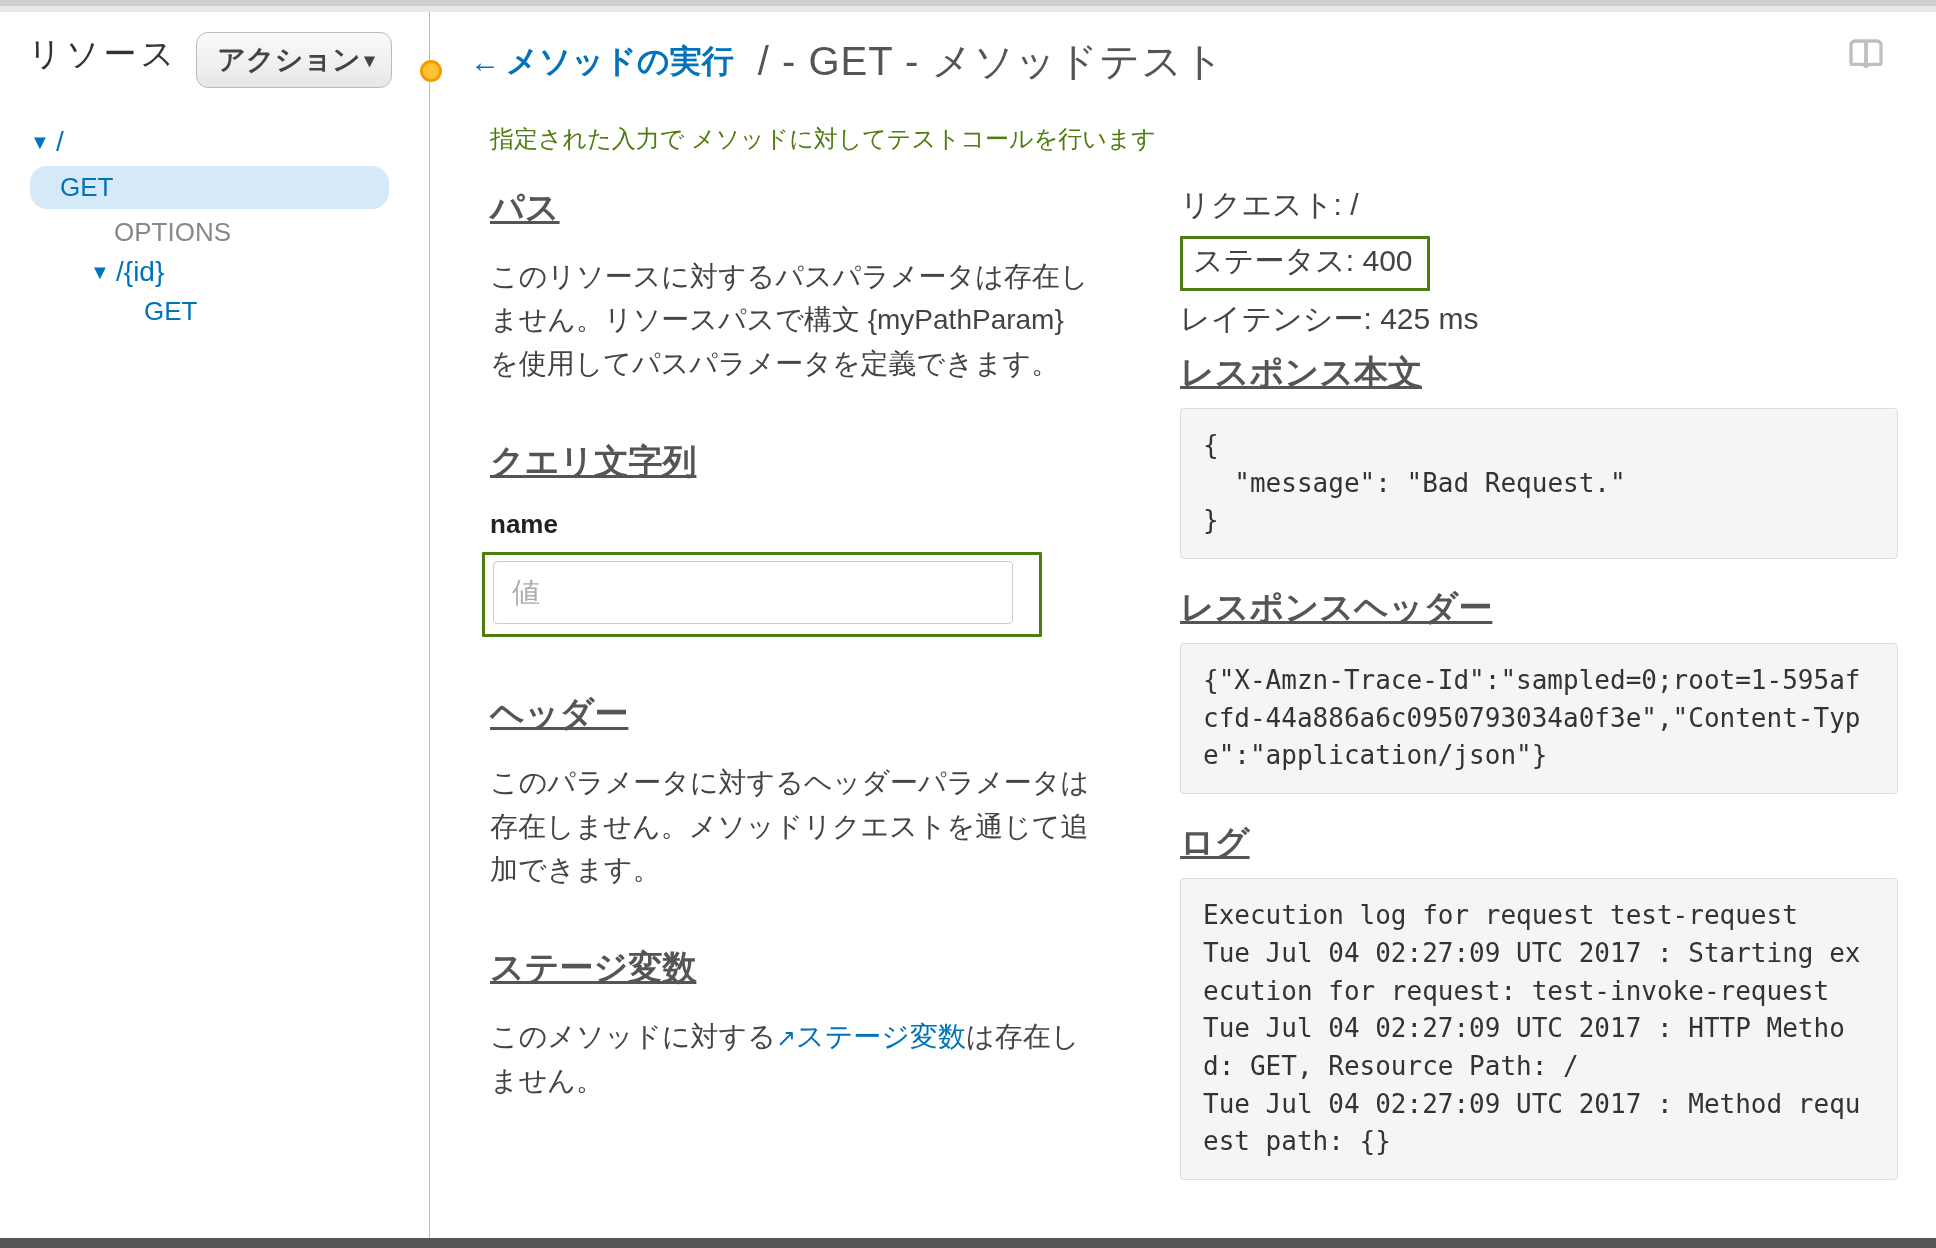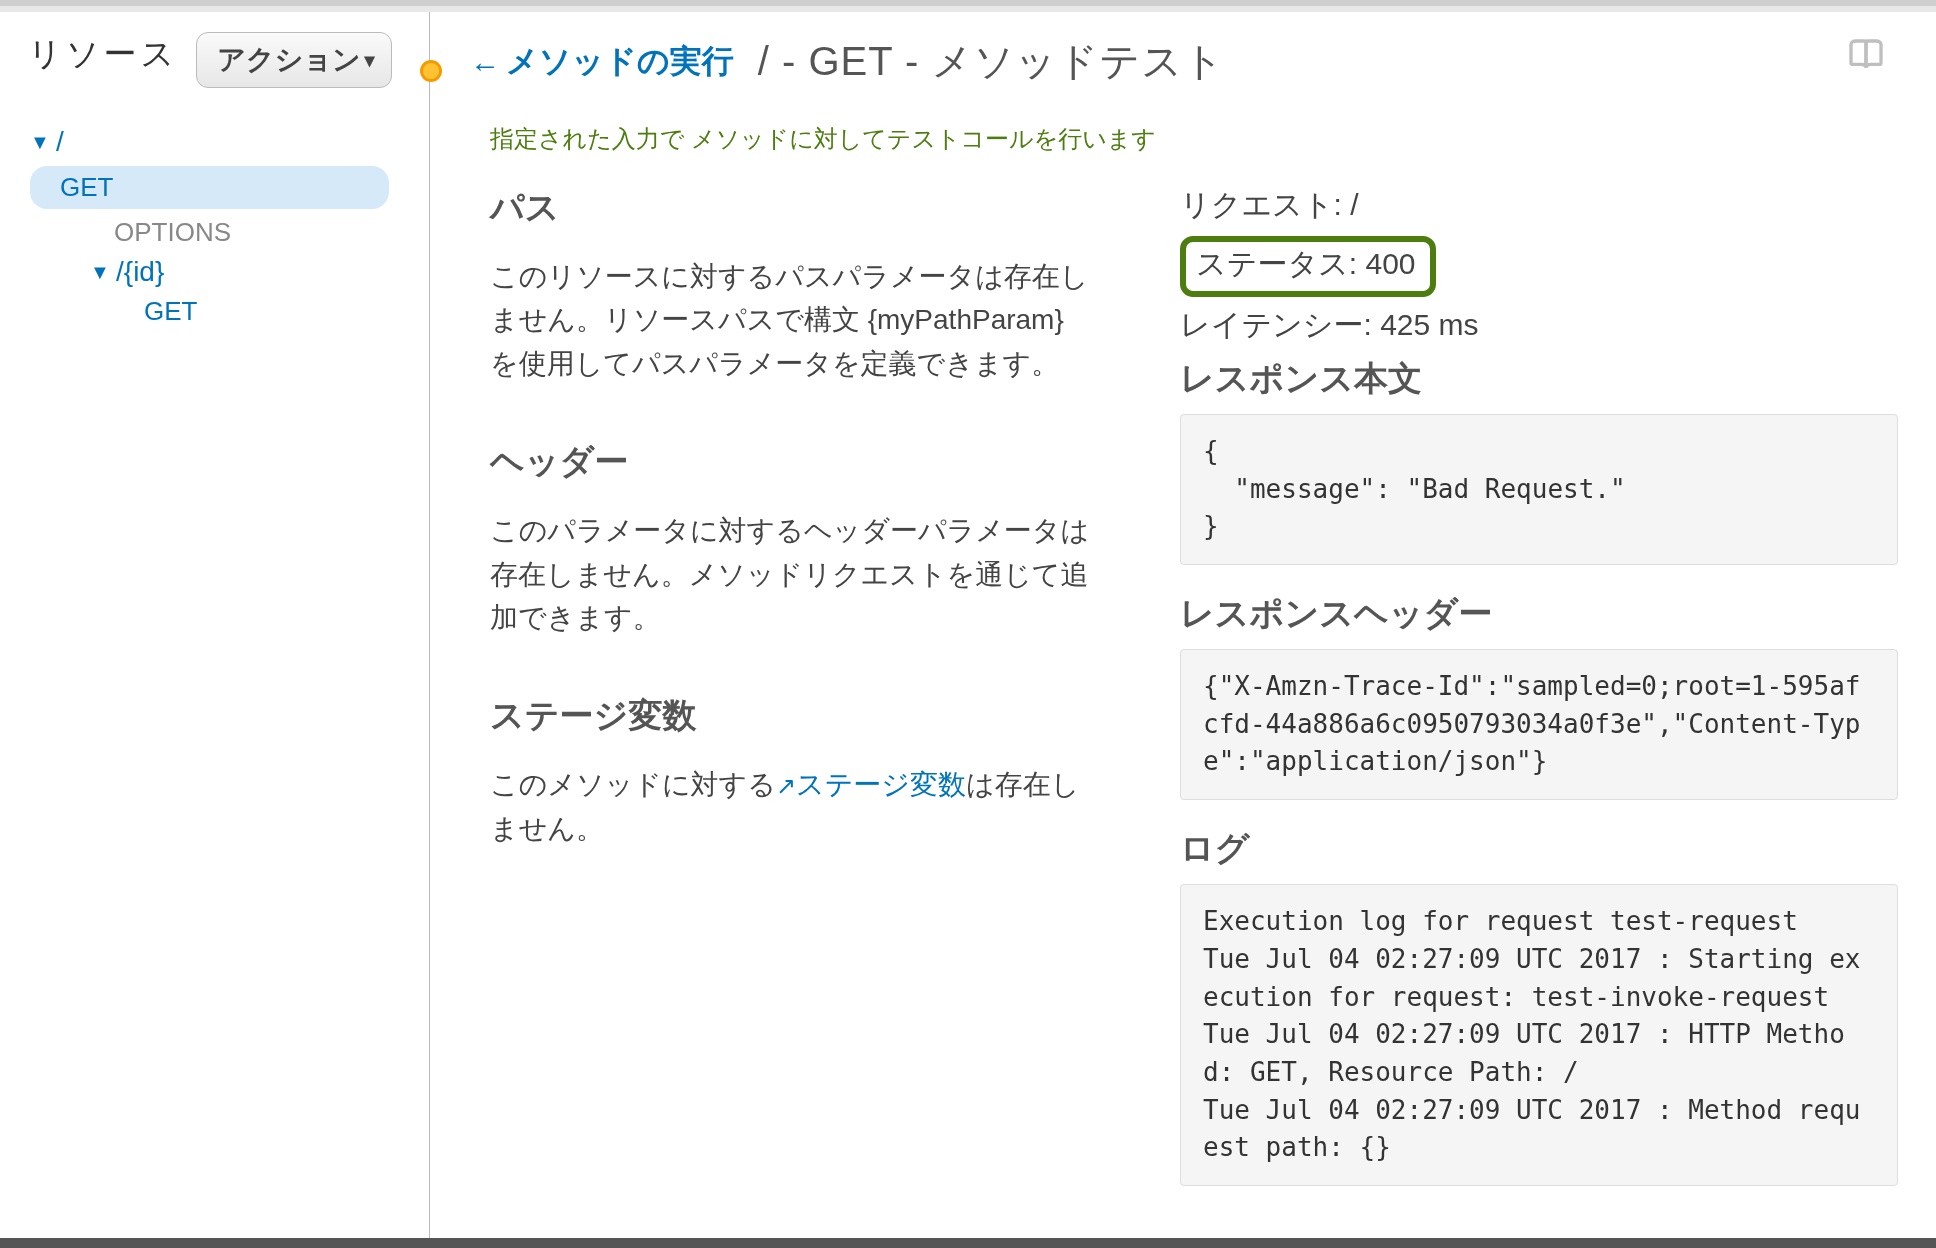--- a/index.html
+++ b/index.html
@@ -63,37 +63,37 @@
   .header-title { color: #555; font-size: 40px; letter-spacing: 1px; }
   .header-divider { color: #999; font-size: 40px; }
 
   .intro-text { font-size: 24px; color: #4d7c0f; margin: 0 0 30px 20px; }
 
   .two-col { display: flex; gap: 80px; }
   .col { flex: 1; }
   .col-left { padding-left: 20px; max-width: 630px; }
   .col-right { max-width: 780px; }
 
-  .h2 { font-size: 34px; color: #555; margin-bottom: 24px; }
+  .h2 { font-size: 34px; color: #555; margin-bottom: 24px; text-decoration: underline; }
   .h2.tight { margin-bottom: 12px; }
   .section-gap { margin-top: 54px; }
 
   .para { font-size: 28px; color: #444; line-height: 1.55; }
   .para .bold { font-weight: 400; text-align: center; }
 
   .field-label { font-size: 26px; font-weight: 700; color: #222; margin-bottom: 12px; }
   .text-input { 
     width: 520px; height: 63px; 
     border: 1px solid #ccc; border-radius: 4px; 
     padding: 0 18px; font-size: 28px; color: #888; 
     background: #fff;
   }
   .text-input::placeholder { color: #aaa; }
 
-  .red-box { border: 6px solid #4d7c0f; border-radius: 13px; }
+  .red-box { border: 3px solid #4d7c0f; border-radius: 1px; }
   .red-box.input-wrap { padding: 6px 8px 10px 8px; width: 560px; margin-left: -8px; }
   .red-box.status-wrap { display: inline-block; padding: 2px 14px 6px 10px; margin-bottom: 8px; }
 
   .kv-line { font-size: 30px; color: #444; margin-bottom: 10px; }
 
   .code-block { 
     background: #f5f5f5; border: 1px solid #ddd; border-radius: 4px; 
     padding: 18px 22px; font-family: "Menlo", "Consolas", monospace; 
     font-size: 26px; color: #333; line-height: 1.45; 
     white-space: pre-wrap; word-break: break-all; overflow-wrap: break-word;
@@ -169,20 +169,27 @@
 
     <div class="two-col">
 
       <div class="col col-left">
 
         <h2 class="h2">パス</h2>
         <p class="para">
           <span>このリソースに対するパスパラメータは存在しません。リソースパスで構文 </span><span class="bold">{myPathParam}</span><span> を使用してパスパラメータを定義できます。</span>
         </p>
 
+        <div class="section-gap">
+          <h2 class="h2">クエリ文字列</h2>
+          <div class="field-label">name</div>
+          <div class="red-box input-wrap">
+            <input class="text-input" type="text" placeholder="値" style="">
+          </div>
+        </div>
 
         <div class="section-gap">
           <h2 class="h2">ヘッダー</h2>
           <p class="para">このパラメータに対するヘッダーパラメータは存在しません。メソッドリクエストを通じて追加できます。</p>
         </div>
 
         <div class="section-gap">
           <h2 class="h2">ステージ変数</h2>
           <p class="para">
             <span>このメソッドに対する</span><span class="link"><span class="ext-icon">↗</span><span>ステージ変数</span></span><span>は存在しません。</span>

